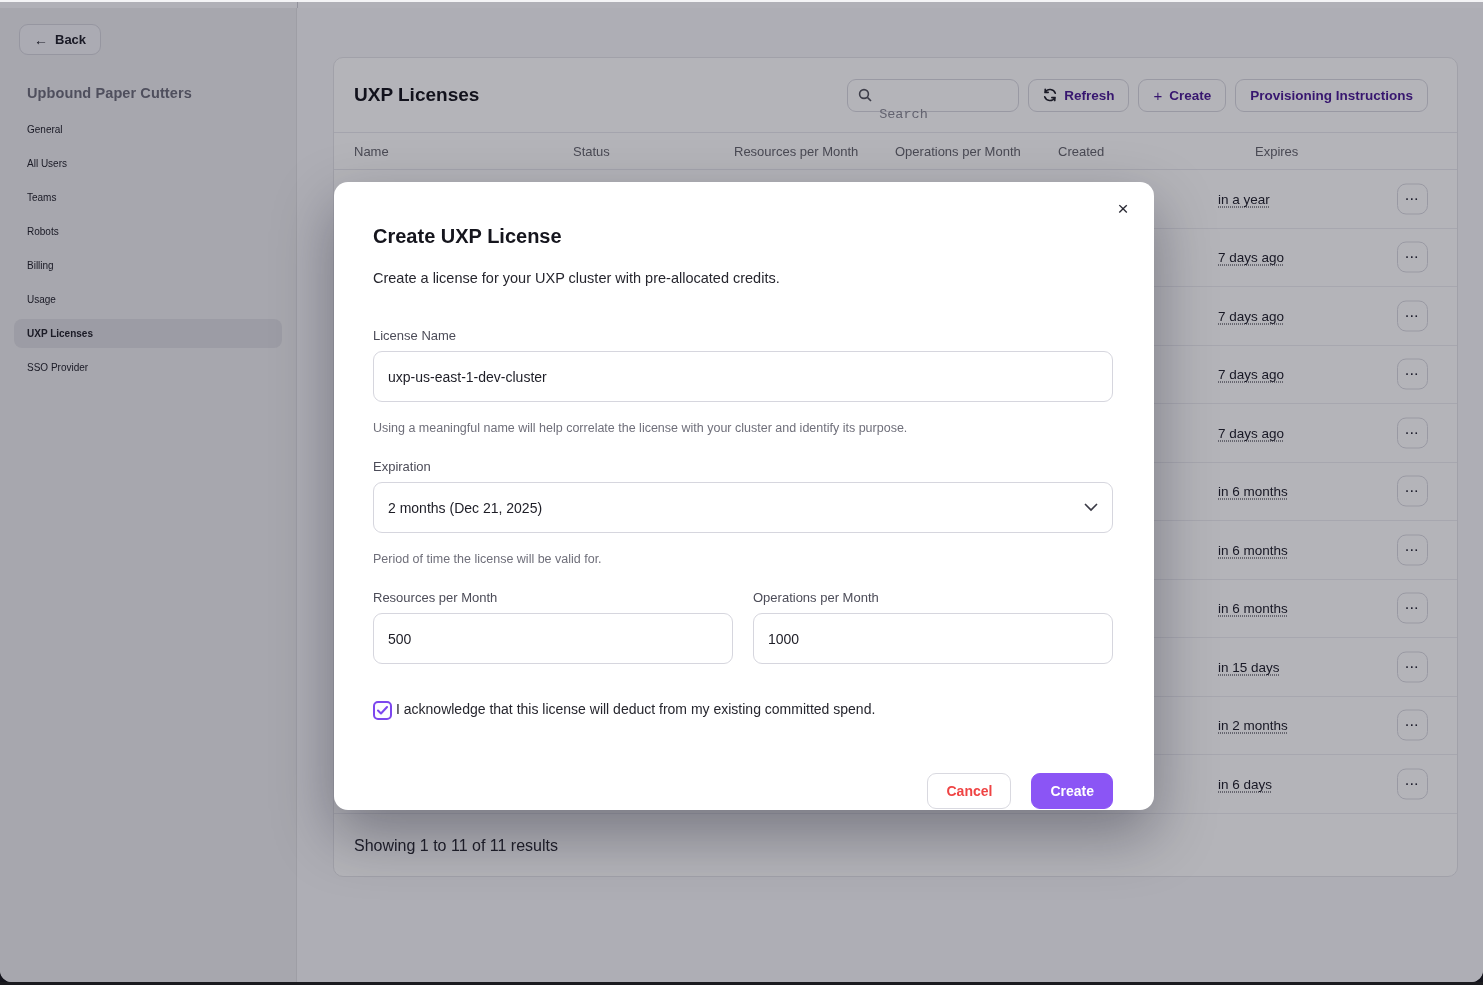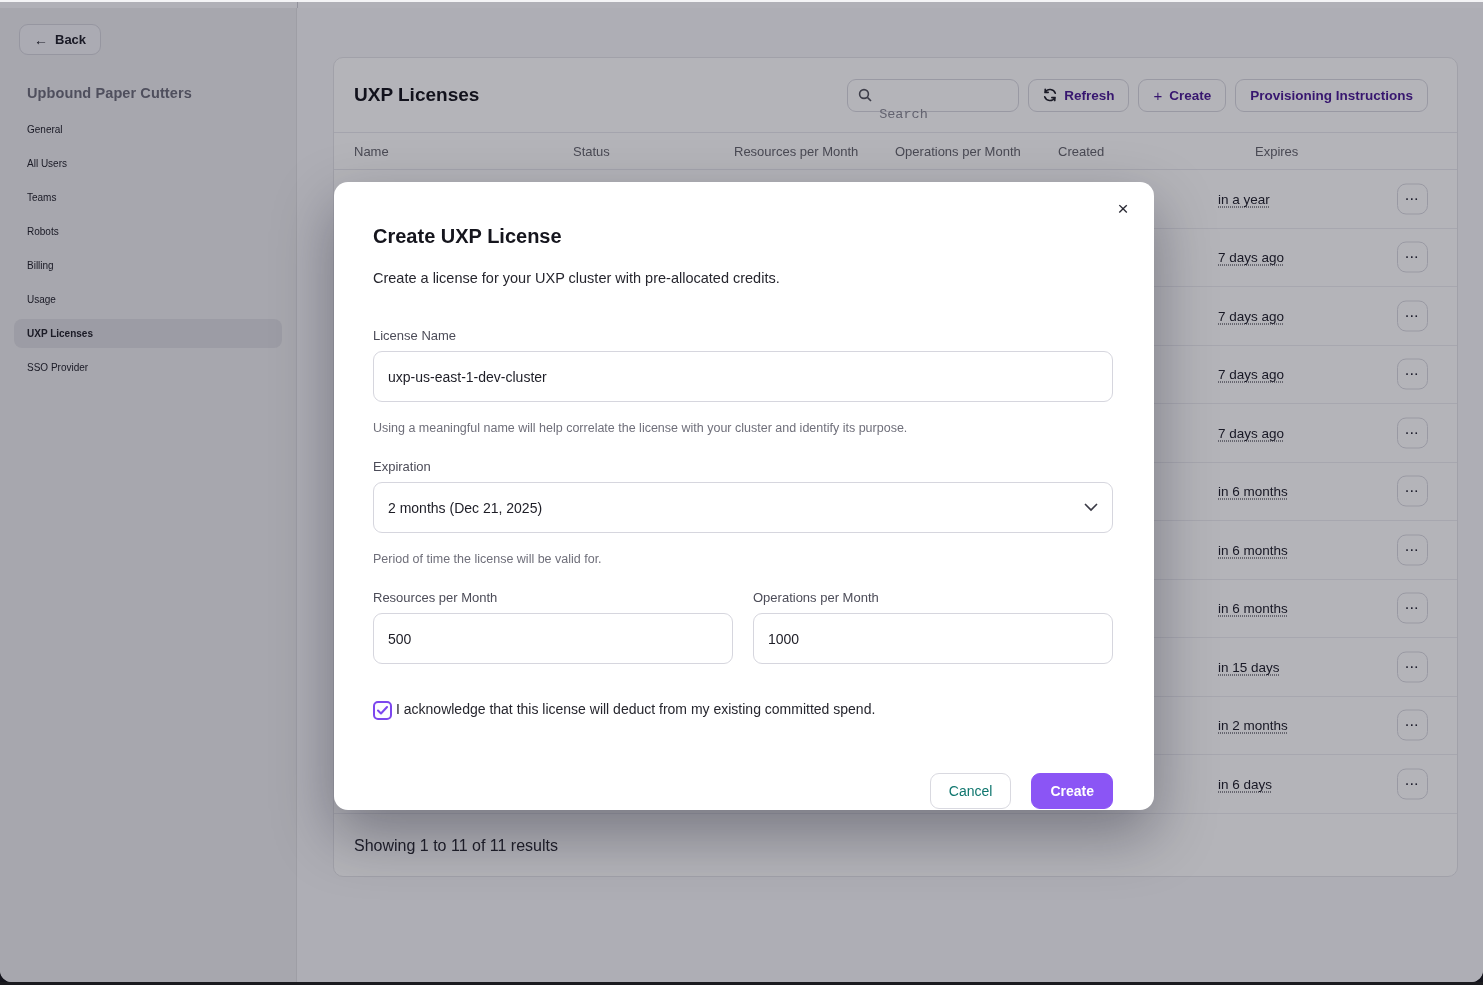--- a/index.html
+++ b/index.html
@@ -129,21 +129,21 @@
   .two-col .field-label { margin-top:23px; }
   .ack-row { margin-top:37px; display:flex; align-items:flex-start; gap:4px; }
   .checkbox {
     width:19px; height:19px; border:2px solid #7c46ee; border-radius:5px; background:#fdfcff;
     display:flex; align-items:center; justify-content:center; cursor:pointer; flex:0 0 auto;
   }
   .ack-text { font-size:14px; color:#26262e; }
   .modal-actions { margin-top:53px; display:flex; justify-content:flex-end; gap:20px; }
   .btn-cancel {
     height:36px; padding:0 18px; background:#fff; border:1px solid #d9d9e0; border-radius:9px;
-    font-size:14px; font-weight:400; color:#0f766e; cursor:pointer; font-family:inherit;
+    font-size:14px; font-weight:700; color:#ef4444; cursor:pointer; font-family:inherit;
   }
   .btn-create {
     height:36px; padding:0 18px; background:#8b55f5; border:1px solid #8b55f5; border-radius:9px;
     font-size:14px; font-weight:700; color:#ffffff; cursor:pointer; font-family:inherit;
   }
 </style>
 </head>
 <body>
 
 <div class="app">

